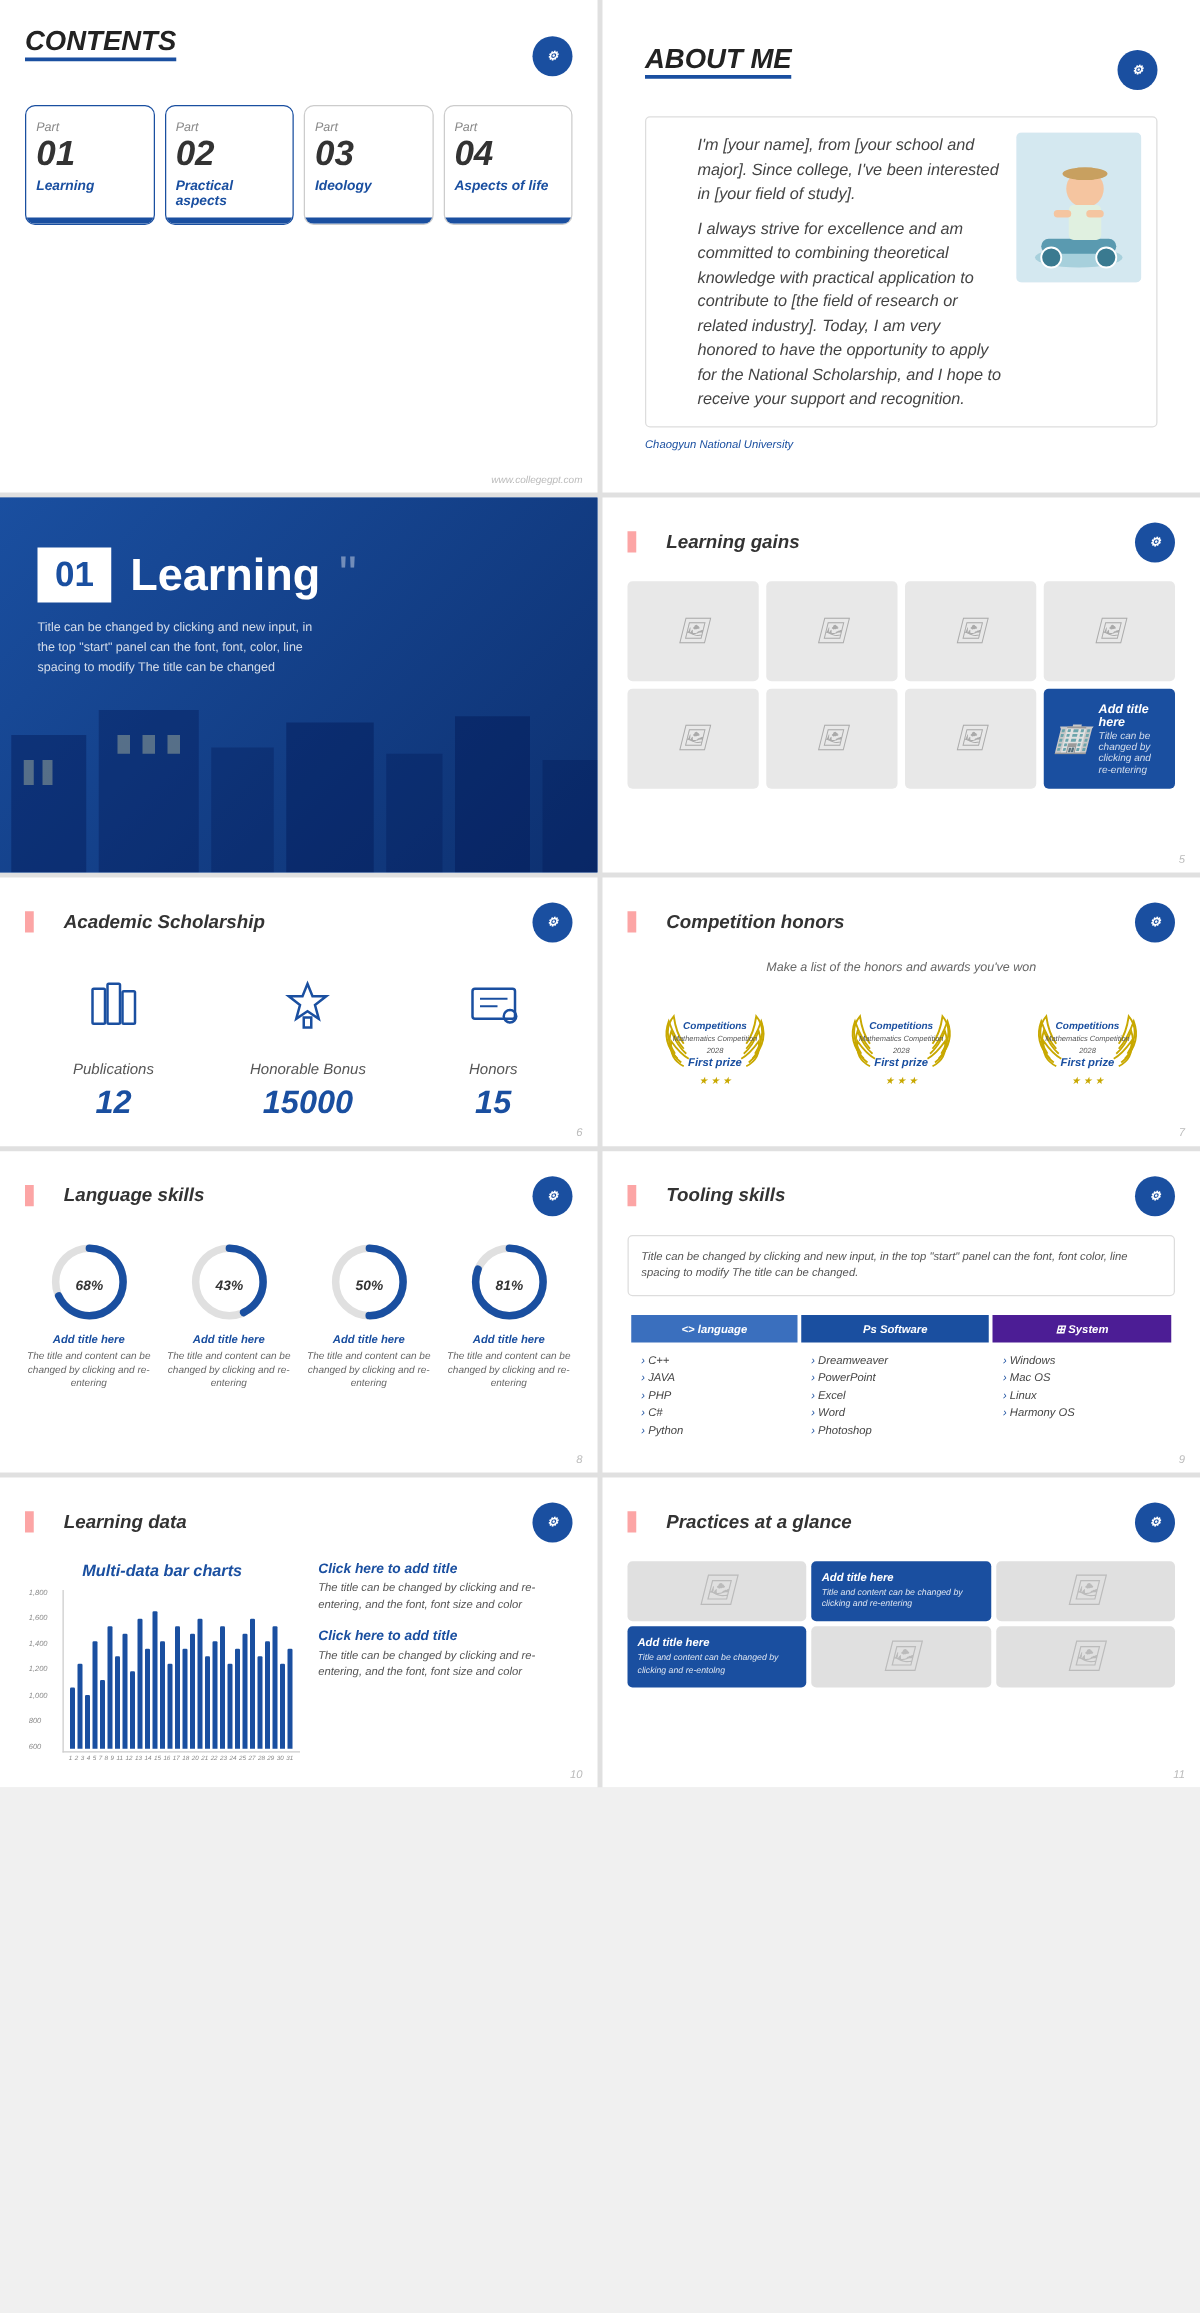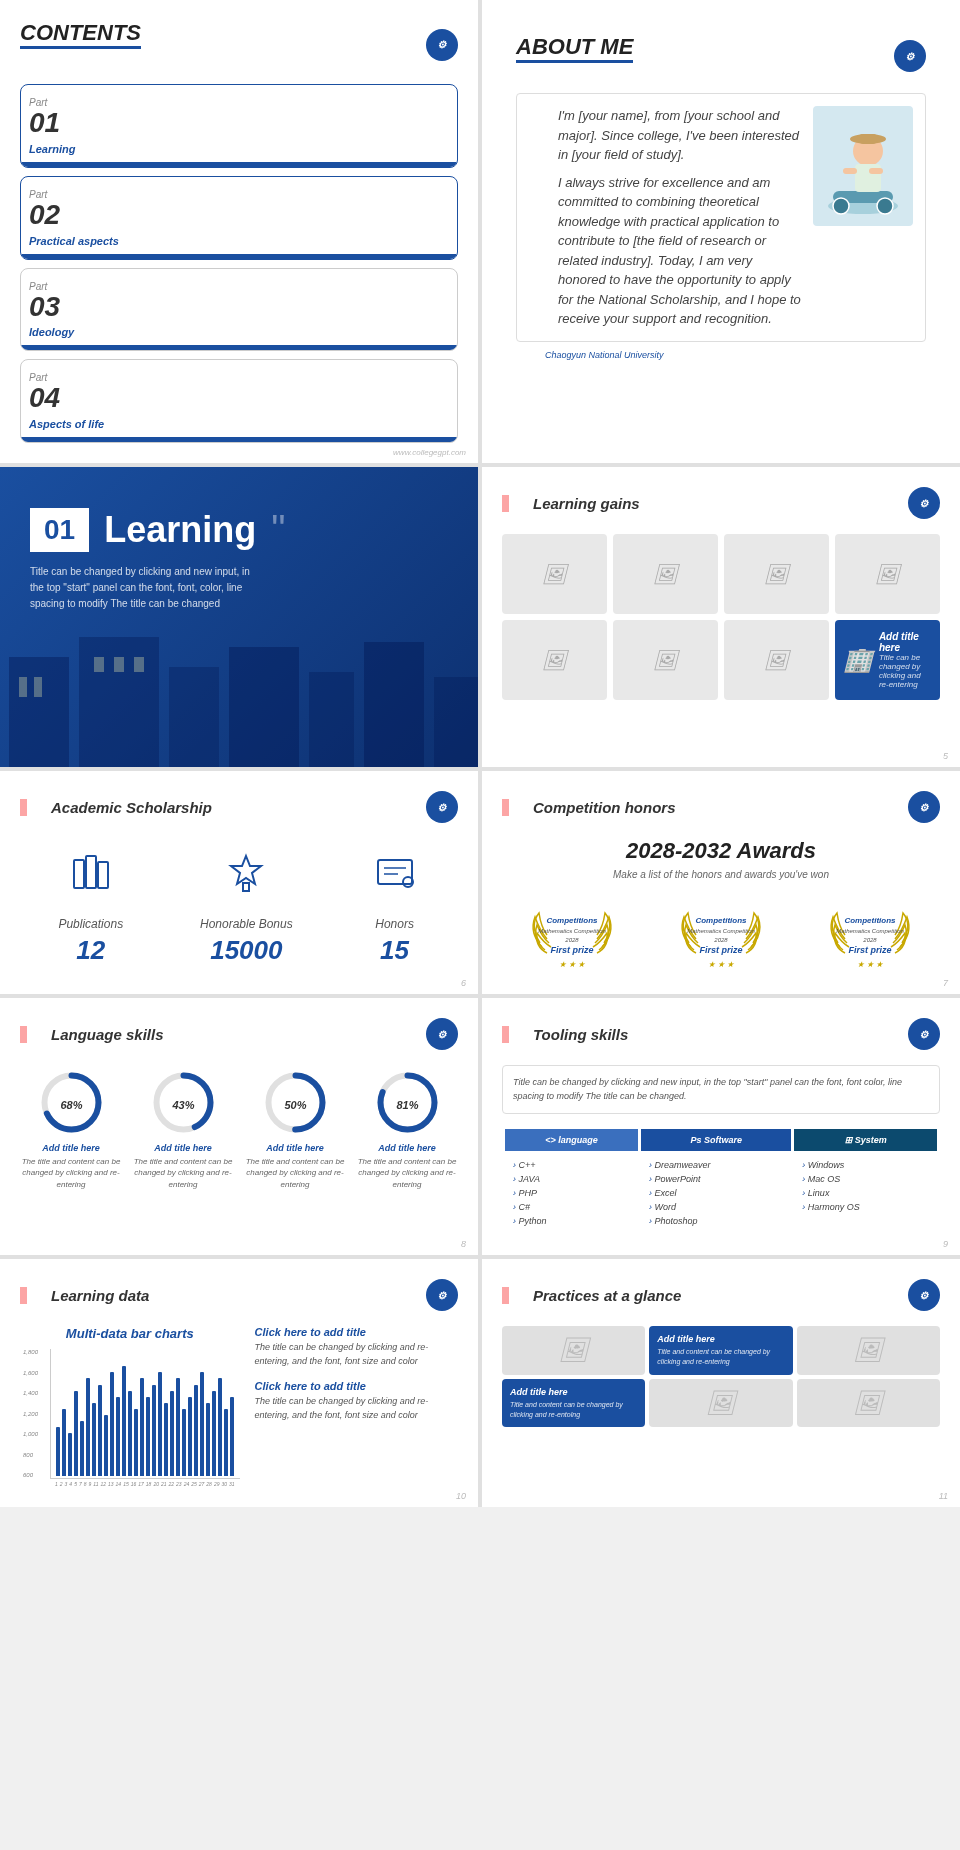--- a/index.html
+++ b/index.html
@@ -9,35 +9,35 @@
     .panel { background: #fff; padding: 20px; position: relative; overflow: hidden; font-style: italic; }
     
     
     .panel-header { display: flex; align-items: center; justify-content: space-between; margin-bottom: 15px; }
     .panel-title { font-size: 15px; font-weight: bold; color: #333; border-left: 7px solid #fca5a5; padding-left: 24px; }
     .logo-icon { width: 32px; height: 32px; border-radius: 50%; background: #1a4fa0; display: flex; align-items: center; justify-content: center; color: white; font-size: 10px; font-weight: bold; flex-shrink: 0; }
 
     
     .contents-panel { padding: 20px; }
     .contents-title { font-size: 22px; font-weight: bold; color: #222; border-bottom: 3px solid #1a4fa0; display: inline-block; margin-bottom: 20px; }
-    .contents-cards { display: flex; gap: 8px; flex-direction: column; }
+    .contents-cards { display: flex; gap: 8px; }
     .content-card { flex: 1; border: 1.5px solid #ccc; border-radius: 8px; padding: 12px 8px; text-align: left; position: relative; overflow: hidden; }
     .content-card.active { border-color: #1a4fa0; }
     .content-card .part-label { font-size: 10px; color: #888; }
     .content-card .part-num { font-size: 28px; font-weight: bold; color: #333; line-height: 1.1; }
     .content-card .part-name { font-size: 11px; font-weight: bold; color: #1a4fa0; margin-top: 4px; }
     .card-bottom-bar { position: absolute; bottom: 0; left: 0; right: 0; height: 5px; background: #1a4fa0; }
 
     
     .about-panel { padding: 34px; position: relative; }
     .about-title { font-size: 22px; font-weight: bold; color: #222; border-bottom: 3px solid #1a4fa0; display: inline-block; margin-bottom: 15px; }
     .about-content { display: flex; gap: 10px; border: 1px solid #ddd; border-radius: 4px; padding: 12px; }
     .about-text { flex: 1; font-size: 13px; color: #444; line-height: 1.5; margin-left: 29px; }
     .about-image { width: 100px; height: 120px; background: #e8f0f8; border-radius: 4px; display: flex; align-items: center; justify-content: center; overflow: hidden; flex-shrink: 0; }
-    .about-footer { font-size: 9px; color: #1a4fa0; margin-top: 8px; margin-left: 29px; }
+    .about-footer { font-size: 9px; color: #1a4fa0; margin-top: 8px; }
     
     
     
     .learning-panel { background: #1a4fa0; padding: 0; position: relative; overflow: hidden; height: 300px; }
     .learning-bg { position: absolute; inset: 0; background: linear-gradient(135deg, #1a4fa0 0%, #0d3070 100%); }
     .learning-content { position: relative; z-index: 2; padding: 40px 30px; }
 
     
     .gains-panel { padding: 20px; }
     .gains-grid { display: grid; grid-template-columns: repeat(4, 1fr); gap: 6px; margin-top: 15px; }
@@ -286,21 +286,20 @@
   </div>
       </div>
     <div class="page-num">6</div>
   </div>
 
   <div class="panel competition-panel">
     <div class="panel-header">
       <div class="panel-title">Competition honors</div>
       <div class="logo-icon">⚙</div>
     </div>
-    <div class="comp-year">2028-2032 Awards</div>
     <div class="comp-subtitle">Make a list of the honors and awards you've won</div>
     <div class="awards-row" id="awards-row">
         <div class="award-item">
     <svg class="laurel-svg" viewBox="0 0 90 75">
 
       <g fill="none" stroke="#c8a800" stroke-width="1.5">
         <path d="M18,55 Q5,45 10,30 Q15,42 22,48"></path>
         <path d="M15,52 Q2,38 8,22 Q13,36 20,44"></path>
         <path d="M20,58 Q8,52 10,38 Q17,48 24,52"></path>
         <path d="M13,48 Q2,30 12,18 Q14,32 20,40"></path>
@@ -433,21 +432,21 @@
     <div class="panel-header">
       <div class="panel-title">Tooling skills</div>
       <div class="logo-icon">⚙</div>
     </div>
     <div class="tool-desc">Title can be changed by clicking and new input, in the top "start" panel can the font, font color, line spacing to modify The title can be changed.</div>
     <table class="tools-table" id="tools-table">
         <tbody>
           <tr>
             <th class="tool-header" style="background:#3a6fbe"><span>&lt;&gt;</span> language</th>
             <th class="tool-header" style="background:#1a4fa0"><span>Ps</span> Software</th>
-            <th class="tool-header" style="background:#0c4a6e"><span>⊞</span> System</th>
+            <th class="tool-header" style="background:#4c1d95"><span>⊞</span> System</th>
           </tr>
         </tbody>
         <tbody>
           <tr>
             <td class="tool-list">
               <ul>
                 <li>C++</li>
                 <li>JAVA</li>
                 <li>PHP</li>
                 <li>C#</li>

